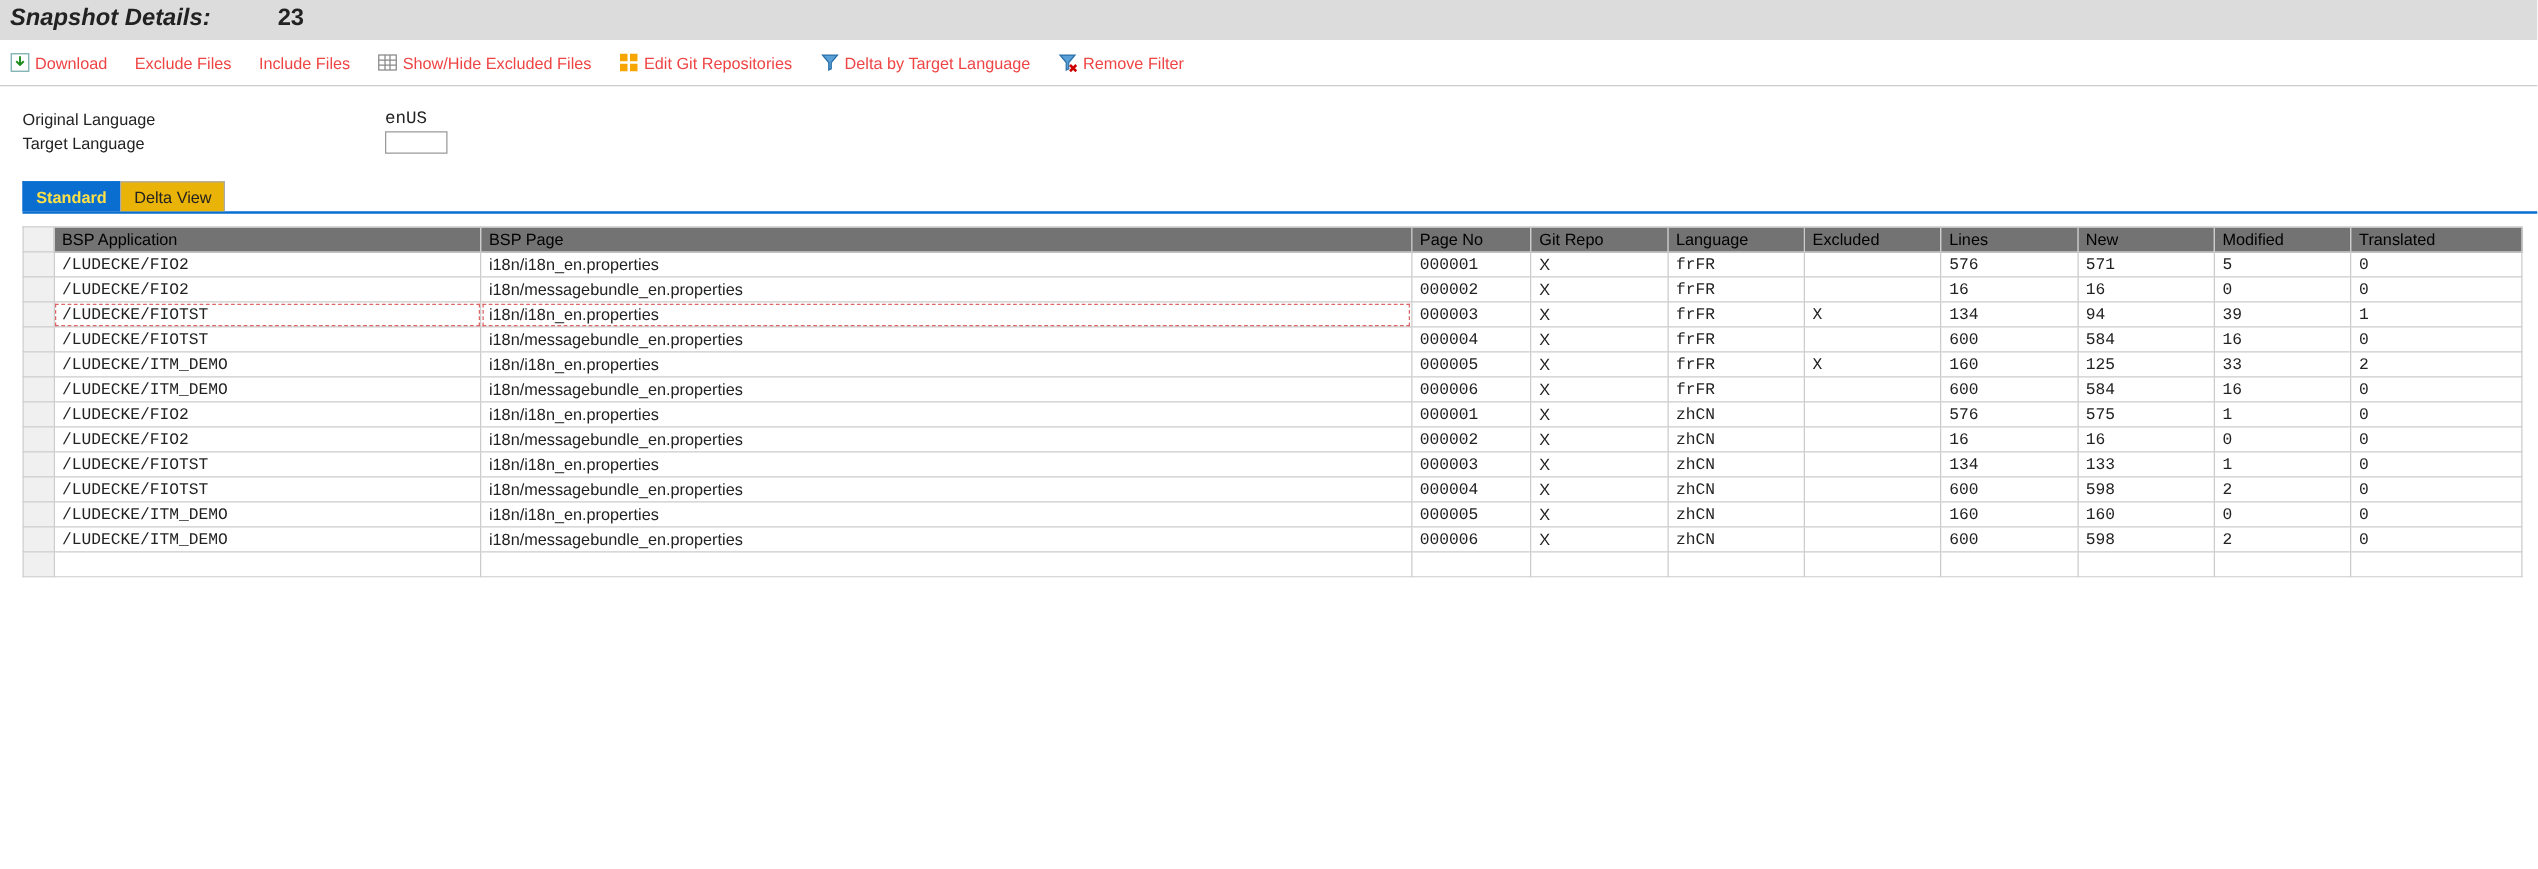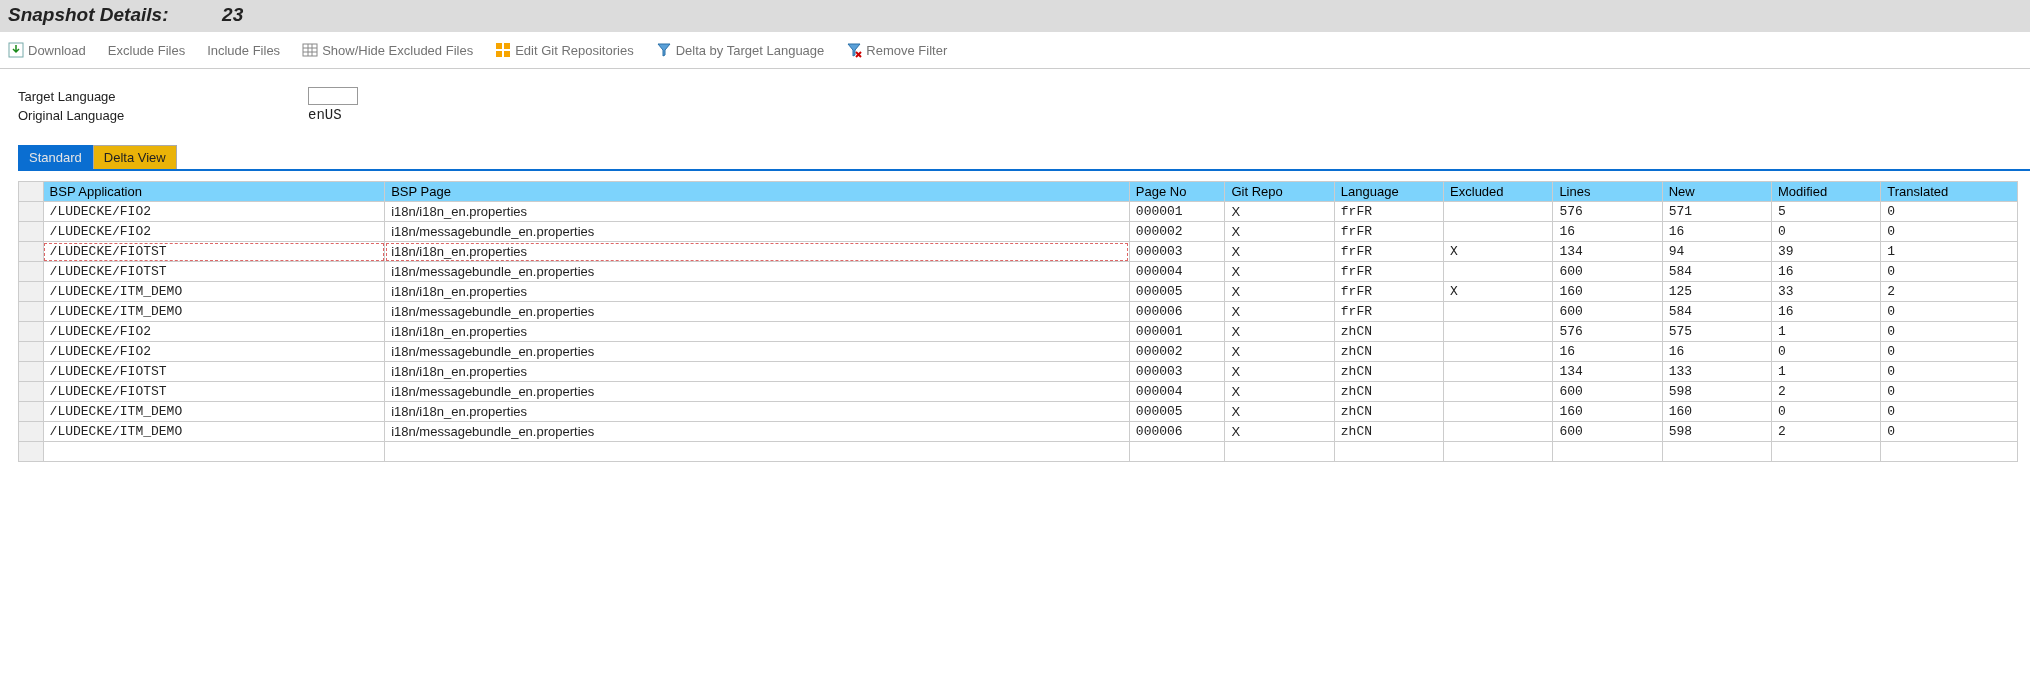--- a/index.html
+++ b/index.html
@@ -16,37 +16,36 @@
   }
   .header-title {
     font-weight: bold;
     font-style: italic;
     font-size: 19px;
   }
   .header-num {
     display: inline-block;
     margin-left: 50px;
     font-weight: bold;
-    font-style: italic;
     font-size: 19px;
   }
   .toolbar {
     display: flex;
     align-items: center;
     gap: 22px;
     padding: 10px 8px 10px 8px;
     border-bottom: 1px solid #ccc;
   }
   .tbtn {
     display: inline-flex;
     align-items: center;
     gap: 4px;
     font-size: 13px;
     cursor: pointer;
-    color: #737373;
+    color: #ef4444;
     text-align: right;
   }
   .tbtn svg { width:16px; height:16px; }
   .form-area {
     padding: 18px 12px 6px 18px;
   }
   .form-row {
     display: flex;
     align-items: center;
     margin-bottom: 2px;
@@ -76,38 +75,39 @@
     padding: 4px 10px;
     font-size: 13px;
     background: #eab308;
     border: 1px solid #aaa;
     border-bottom: none;
     cursor: pointer;
     margin-right: 0px;
   }
   .tab.active {
     background: #0a6ed1;
-    color: #e5e5e5;
+    color: #fde047;
     border-color: #0a6ed1;
+    font-weight: bold;
   }
   .grid {
     margin: 10px 0 0 18px;
     border-collapse: collapse;
     width: calc(100% - 30px);
   }
   .grid th, .grid td {
     border: 1px solid #ccc;
     font-size: 13px;
     padding: 2px 6px 2px 6px;
     text-align: left;
     height: 20px;
     white-space: nowrap;
   }
   .grid th {
-    background: #7dd3fc;
+    background: #737373;
     font-weight: normal;
     color: #000;
   }
   .grid .rowhead {
     width: 18px;
     background:#f0f0f0;
   }
   .mono { font-family: "Courier New", monospace; font-size: 14px; }
   .col-app { width: 250px; }
   .col-page { width: 545px; }
@@ -174,26 +174,26 @@
         <path d="M2 2h12l-5 6v5l-2 1v-6z" fill="#5aa0d8" stroke="#2a70a8"></path>
         <line x1="10" y1="10" x2="15" y2="15" stroke="#c00" stroke-width="2"></line>
         <line x1="15" y1="10" x2="10" y2="15" stroke="#c00" stroke-width="2"></line>
       </svg>
     <span>Remove Filter</span>
   </span>
 </div>
 
 <div class="form-area">
   <div class="form-row">
+    <span class="form-label">Original Language</span>
+    <span class="form-val-static">enUS</span>
+  </div>
+  <div class="form-row">
     <span class="form-label">Target Language</span>
     <input class="form-input" value="" style="">
-  </div>
-  <div class="form-row">
-    <span class="form-label">Original Language</span>
-    <span class="form-val-static">enUS</span>
   </div>
 </div>
 
 <div class="tabs">
   <div class="tab active">Standard</div>
   <div class="tab">Delta View</div>
 </div>
 
 <table class="grid">
   <thead>

